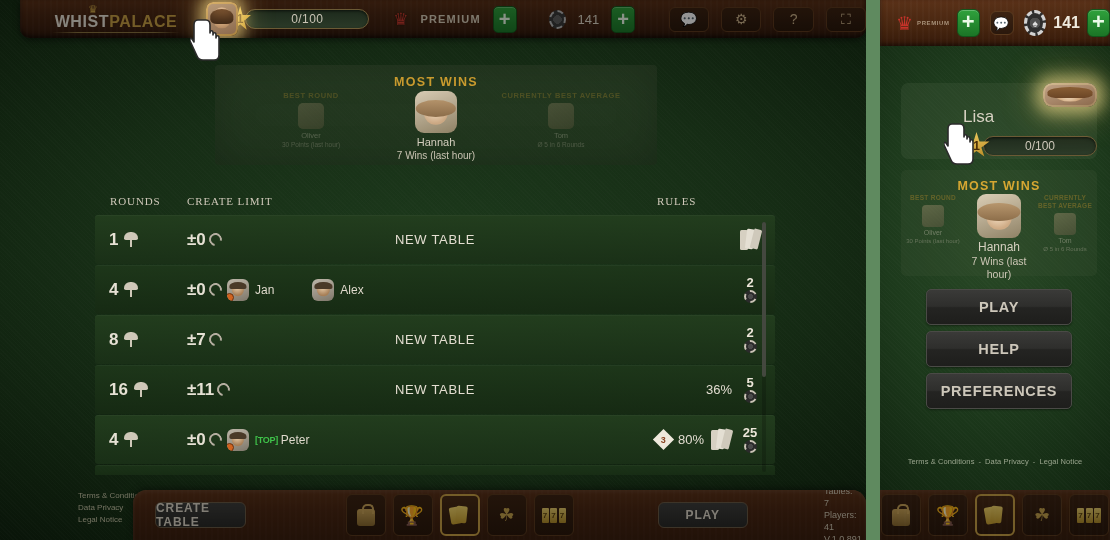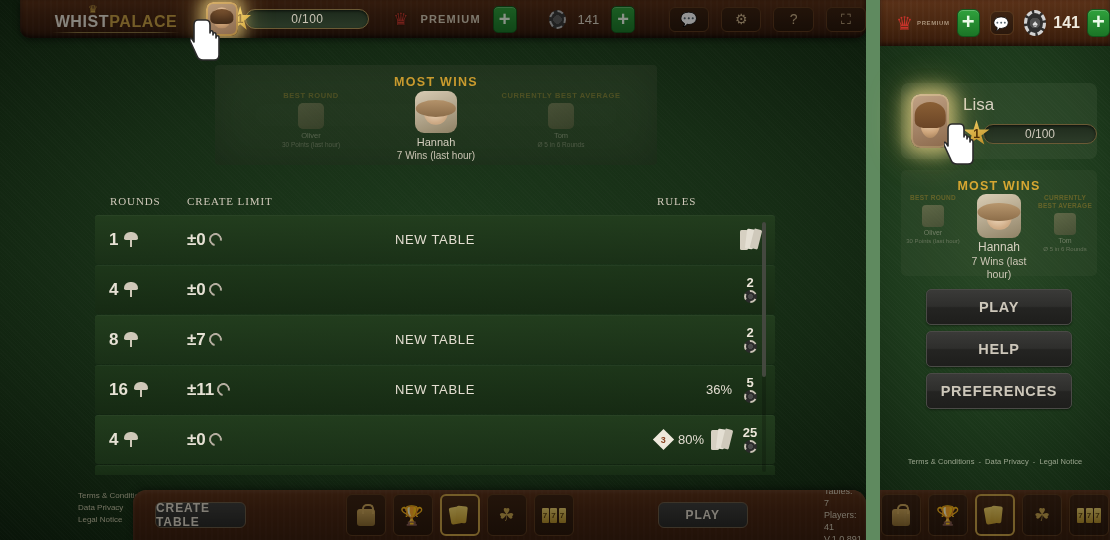--- a/index.html
+++ b/index.html
@@ -329,21 +329,21 @@
   .m-plus2 {
     margin-left:7px; width:28px; height:28px; border-radius:6px;
     background:linear-gradient(180deg,#2fa13c,#1b7526); border:1px solid #12551b;
     color:#eafbe8; font-size:22px; font-weight:bold; line-height:24px; text-align:center;
     box-shadow:inset 0 1px 0 rgba(255,255,255,.25); position:relative; z-index:2;
   }
 
   .profile {
     position:absolute; left:901px; top:83px; width:196px; height:76px;
     background:rgba(70,92,62,.30); border-radius:7px;
-    display:flex; align-items:center;
+    display:flex; align-items:flex-end;flex-direction:column;
   }
   .prof-av {
     margin-left:10px; width:54px; height:54px; border-radius:9px;
     background:linear-gradient(160deg,#d4bb92,#a0835c); padding:2px;
     box-shadow:0 0 16px 7px rgba(255,232,150,.55), 0 0 32px 13px rgba(255,215,110,.22);
     position:relative; z-index:12;
   }
   .prof-av .face2 {
     width:100%; height:100%; border-radius:7px; overflow:hidden; position:relative;
     background:linear-gradient(160deg,#c0a184,#8d6b4e);
@@ -519,20 +519,32 @@
 
       <div class="row">
         <div class="rounds">
           <span class="n">4</span>
           <span class="umbrella"></span>
         </div>
         <div class="score">
           <span class="n">±0</span>
           <span class="gauge"></span>
         </div>
+        <div class="players">
+          <div class="pl">
+            <span class="pic">
+                <span class="dot"></span>
+              </span>
+            <span class="nm">Jan</span>
+          </div>
+          <div class="pl">
+            <span class="pic"></span>
+            <span class="nm">Alex</span>
+          </div>
+        </div>
         <div class="right-meta">
           <span class="stake">
             <span class="v">2</span>
             <span class="chip"></span>
           </span>
         </div>
       </div>
 
       <div class="row">
         <div class="rounds">
@@ -572,20 +584,29 @@
       </div>
 
       <div class="row">
         <div class="rounds">
           <span class="n">4</span>
           <span class="umbrella"></span>
         </div>
         <div class="score">
           <span class="n">±0</span>
           <span class="gauge"></span>
+        </div>
+        <div class="players">
+          <div class="pl">
+            <span class="pic">
+                <span class="dot"></span>
+              </span>
+            <span class="topbadge">[TOP]</span>
+            <span class="nm">Peter</span>
+          </div>
         </div>
         <div class="right-meta">
           <span class="diamond">
               <span>3</span>
             </span>
           <span class="pct">80%</span>
           <span class="cardsicon">
               <i></i>
               <i></i>
               <i></i>

